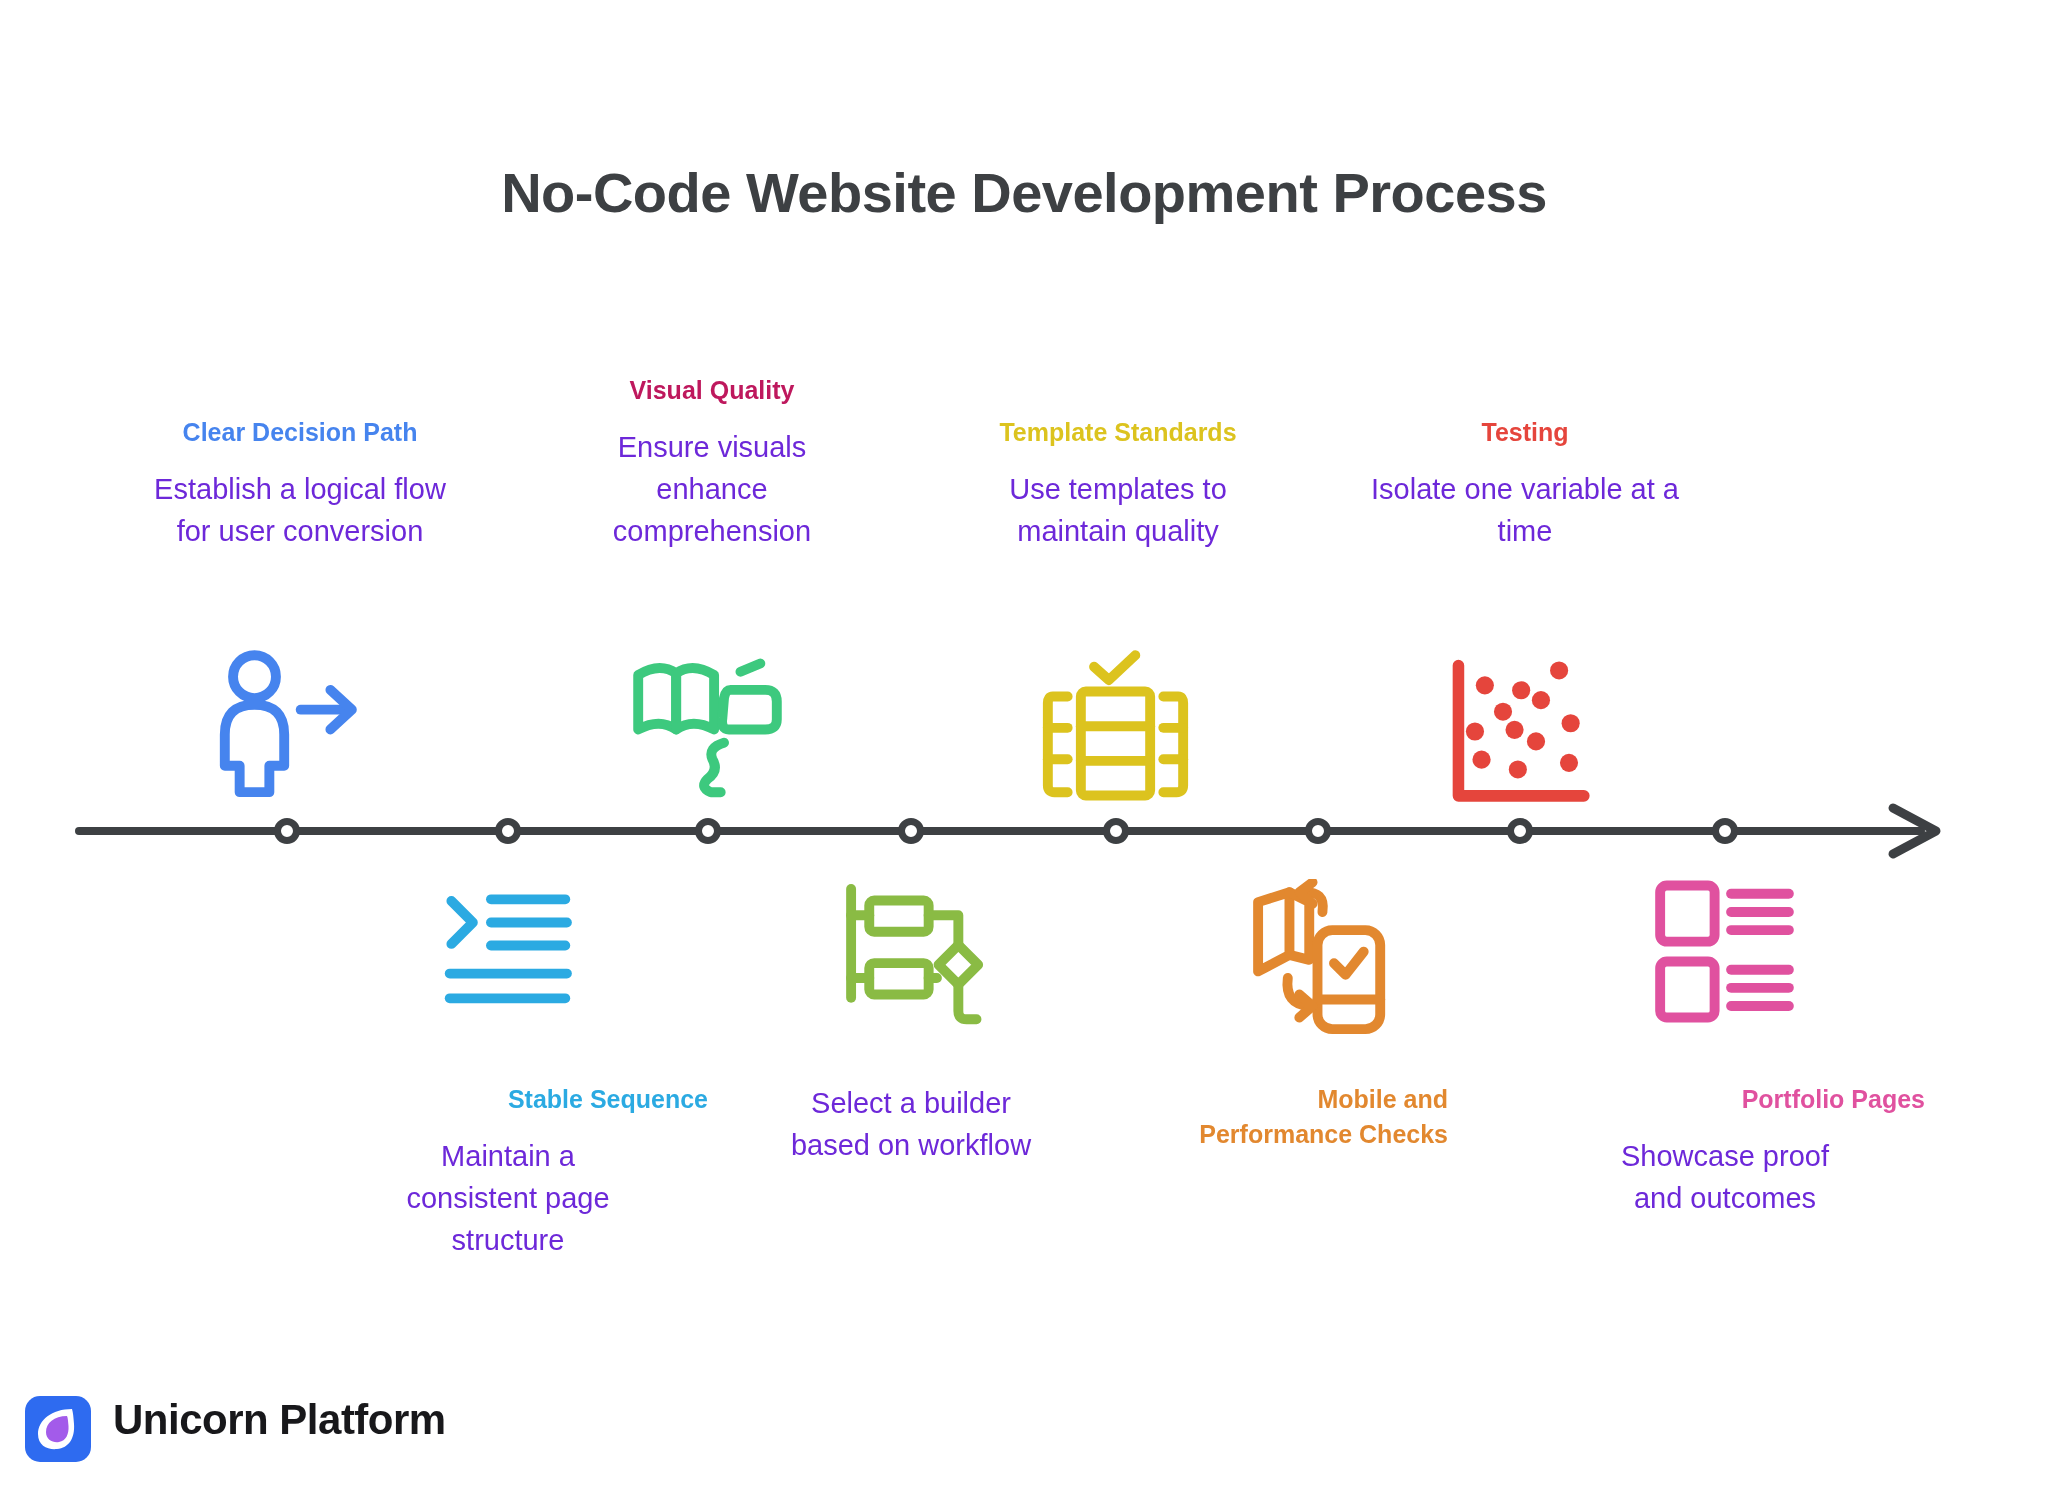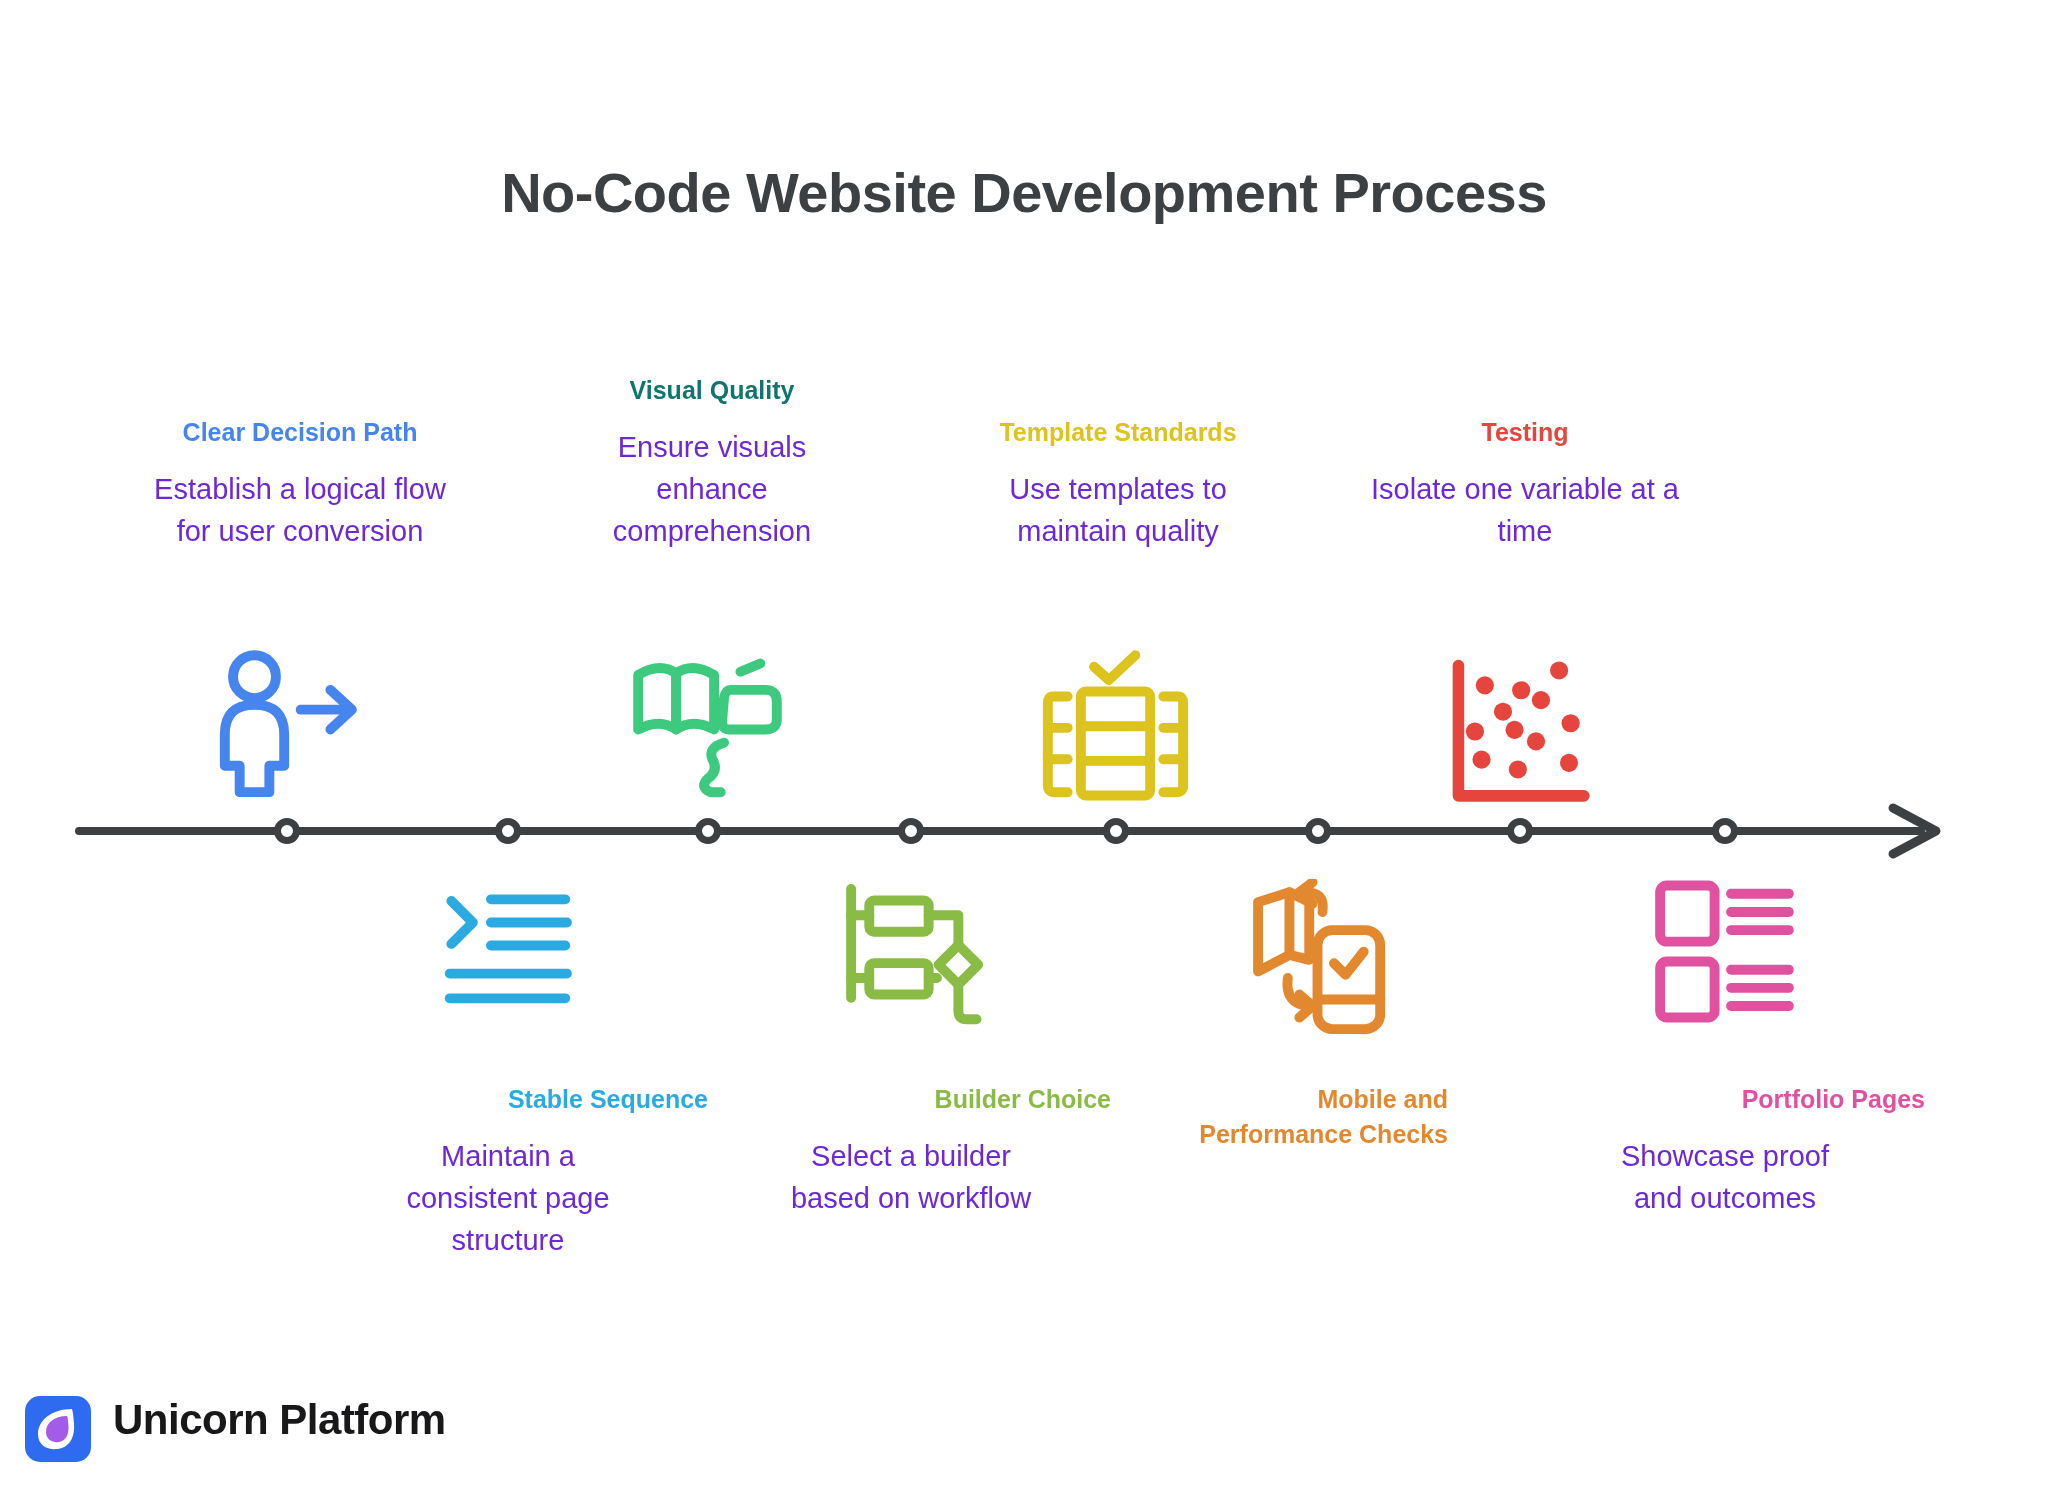--- a/index.html
+++ b/index.html
@@ -55,38 +55,37 @@
 
 <div class="canvas">
 
   <h1 class="main-title">No-Code Website Development Process</h1>
 
   <div class="step-text top pos-s1">
     <div class="step-title" style="color: rgb(70, 132, 238);">Clear Decision Path</div>
     <div class="step-desc">Establish a logical flow for user conversion</div>
   </div>
   <div class="step-text top pos-s3">
-    <div class="step-title" style="color: #0f766e;">Visual Quality</div>
+    <div class="step-title" style="color: #be185d;">Visual Quality</div>
     <div class="step-desc">Ensure visuals enhance comprehension</div>
   </div>
   <div class="step-text top pos-s5">
     <div class="step-title" style="color: rgb(220, 195, 30);">Template Standards</div>
     <div class="step-desc">Use templates to maintain quality</div>
   </div>
   <div class="step-text top pos-s7">
     <div class="step-title" style="color: rgb(229, 69, 60);">Testing</div>
     <div class="step-desc">Isolate one variable at a time</div>
   </div>
 
   <div class="step-text bottom pos-s2">
     <div class="step-title" style="color: rgb(43, 170, 226);">Stable Sequence</div>
     <div class="step-desc">Maintain a consistent page structure</div>
   </div>
   <div class="step-text bottom pos-s4">
-    <div class="step-title" style="color: rgb(138, 187, 68);">Builder Choice</div>
     <div class="step-desc">Select a builder based on workflow</div>
   </div>
   <div class="step-text bottom pos-s6">
     <div class="step-title" style="color: rgb(226, 136, 47);">Mobile and Performance Checks</div>
   </div>
   <div class="step-text bottom pos-s8">
     <div class="step-title" style="color: rgb(224, 81, 159);">Portfolio Pages</div>
     <div class="step-desc">Showcase proof and outcomes</div>
   </div>
 

